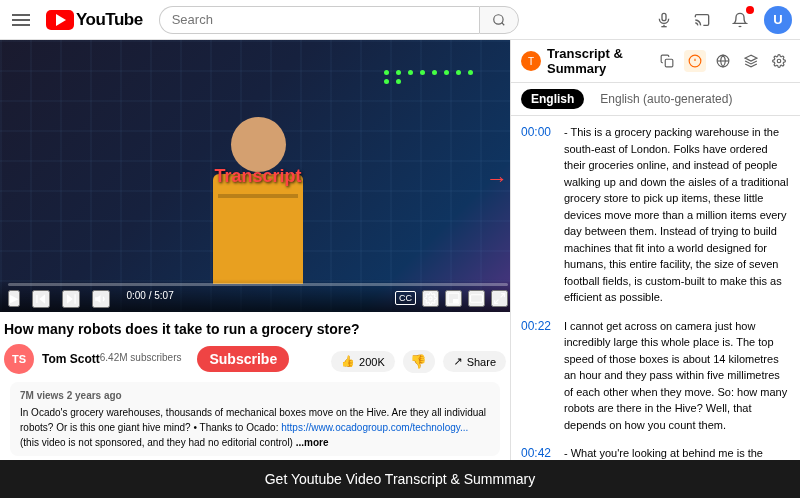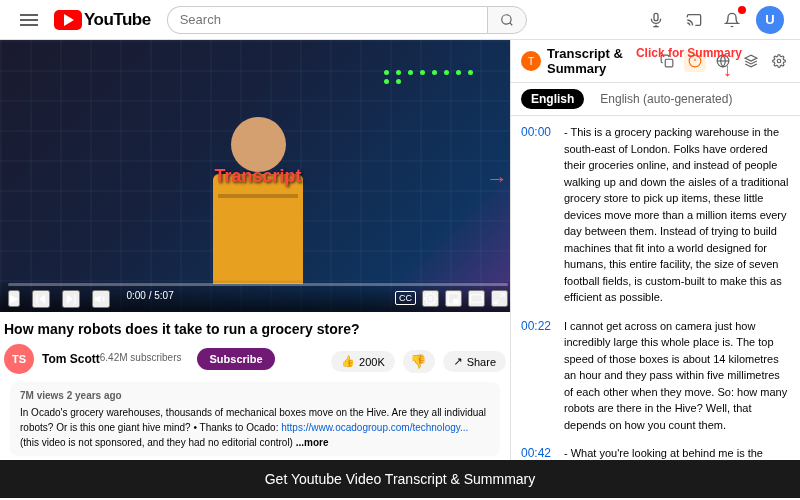--- a/index.html
+++ b/index.html
@@ -1,20 +1,20 @@
 <!DOCTYPE html>
 <html><head>
   <meta charset="utf-8">
   <style>
     * { box-sizing: border-box; margin: 0; padding: 0; }
     body { font-family: 'Arial', sans-serif; background: #fff; width: 800px; height: 500px; overflow: hidden; font-size: 12px; }
 
     
     .header {
-      display: flex; align-items: center; height: 40px; padding: 0 16px;
+      display: flex; align-items: center; height: 40px; padding: 0 8px;
       border-bottom: 1px solid #e0e0e0; background: #fff;
     }
     .header-left { display: flex; align-items: center; gap: 12px; }
     .hamburger { display: flex; flex-direction: column; gap: 3px; cursor: pointer; padding: 4px; }
     .hamburger span { width: 18px; height: 2px; background: #606060; display: block; }
     .yt-logo { display: flex; align-items: center; gap: 2px; }
     .yt-icon { width: 28px; height: 20px; background: #ff0000; border-radius: 5px; display: flex; align-items: center; justify-content: center; }
     .yt-play { width: 0; height: 0; border-top: 6px solid transparent; border-bottom: 6px solid transparent; border-left: 10px solid white; margin-left: 2px; }
     .yt-text { font-size: 17px; font-weight: bold; color: #030303; letter-spacing: -0.5px; }
     .search-bar { flex: 1; display: flex; align-items: center; max-width: 360px; margin: 0 16px; }
@@ -44,21 +44,21 @@
     .time { color: white; font-size: 10px; margin: 0 4px; }
     .ctrl-right { margin-left: auto; display: flex; align-items: center; gap: 6px; }
 
     
     .video-info { padding: 8px 4px; flex: 1; }
     .video-title { font-size: 14px; font-weight: bold; color: #030303; margin-bottom: 6px; line-height: 1.3; }
     .channel-avatar { width: 30px; height: 30px; border-radius: 50%; background: #ff6b6b; display: flex; align-items: center; justify-content: center; color: white; font-size: 11px; font-weight: bold; flex-shrink: 0; }
     .channel-info { display: flex; flex-direction: row; }
     .channel-name { font-size: 12px; font-weight: bold; color: #030303; }
     .channel-subs { font-size: 10px; color: #606060; }
-    .subscribe-btn { margin-left: 8px; background: #701a75; color: white; border: none; border-radius: 16px; padding: 5px 12px; font-size: 11px; font-weight: bold; cursor: pointer; }
+    .subscribe-btn { margin-left: 8px; background: #ef4444; color: white; border: none; border-radius: 16px; padding: 5px 12px; font-size: 14px; font-weight: bold; cursor: pointer; }
     .action-row { display: flex; align-items: center; gap: 8px; margin-top: 6px; margin-left: auto; }
     .like-btn { display: flex; align-items: center; gap: 4px; background: #f2f2f2; border: none; border-radius: 16px; padding: 4px 10px; cursor: pointer; font-size: 11px; }
     .dislike-btn { display: flex; align-items: center; background: #f2f2f2; border: none; border-radius: 16px; padding: 4px 8px; cursor: pointer; }
     .share-btn { display: flex; align-items: center; gap: 4px; background: #f2f2f2; border: none; border-radius: 16px; padding: 4px 10px; cursor: pointer; font-size: 11px; }
     .channel-actions { display: flex; align-items: flex-start; width: 100%; }
 
     
     .description { padding: 6px 10px; background: #f9f9f9; border-radius: 8px; margin: 0 10px 4px; font-size: 10px; color: #030303; line-height: 1.5; }
     .desc-meta { color: #606060; font-size: 10px; font-weight: bold; margin-bottom: 2px; }
     .more-link { color: #030303; font-weight: bold; cursor: pointer; }
@@ -140,24 +140,20 @@
               <path d="M18 8A6 6 0 0 0 6 8c0 7-3 9-3 9h18s-3-2-3-9"></path>
               <path d="M13.73 21a2 2 0 0 1-3.46 0"></path>
             </svg>
         </div>
         <div class="notification-dot"></div>
       </div>
       <div class="avatar">U</div>
     </div>
   </div>
 
-  <div style="position: absolute; top: 46px; right: 58px; z-index: 10; pointer-events: none;">
-    <div style="color: #ff3333; font-size: 12px; font-weight: bold; white-space: nowrap;">Click for Summary</div>
-    <div style="color: #ff3333; font-size: 18px; text-align: right; margin-right: 10px;">↓</div>
-  </div>
 
   <div class="main">
 
     <div class="left-panel">
 
       <div class="video-container">
         <div class="video-bg">
           <div class="warehouse-bg"></div>
 
           <div style="position: absolute; bottom: 28px; left: 50%; transform: translateX(-50%); text-align: center;">

